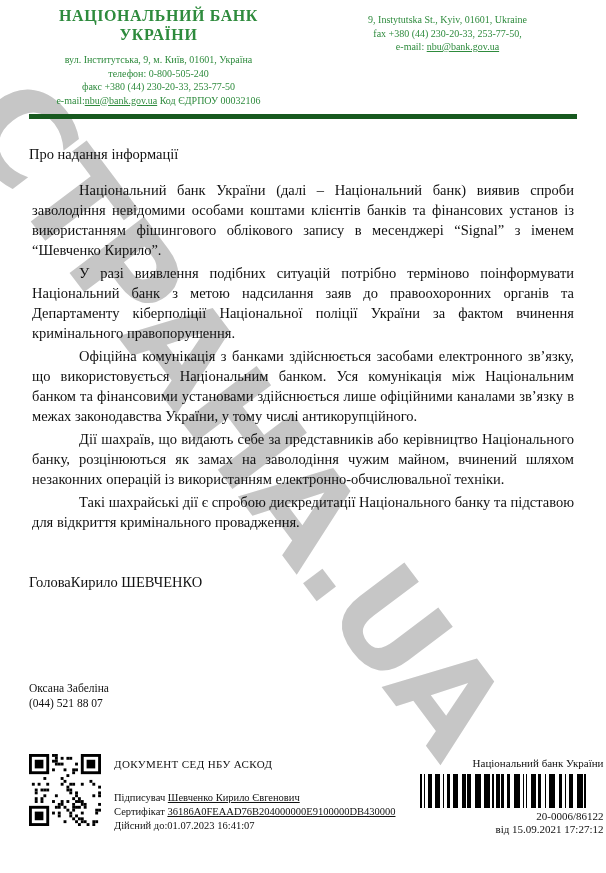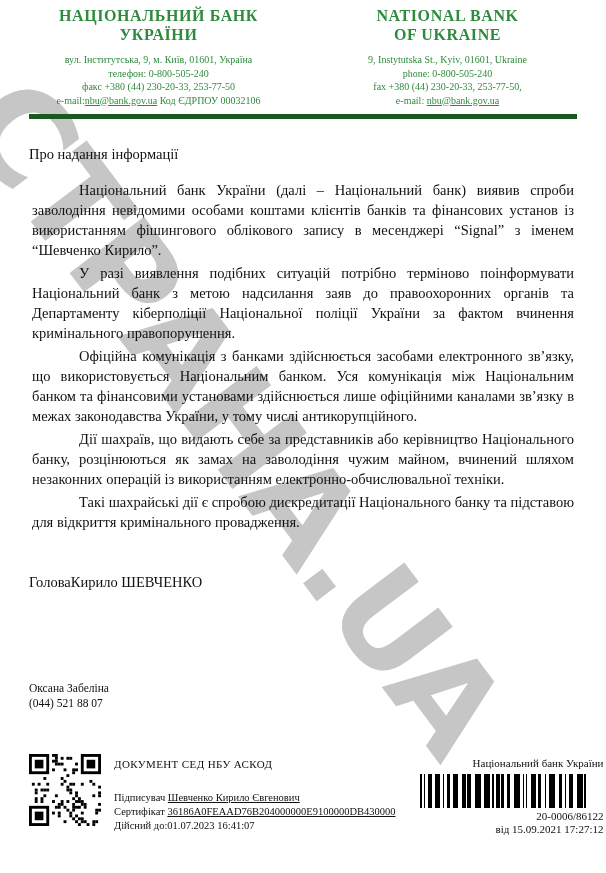--- a/index.html
+++ b/index.html
@@ -83,27 +83,22 @@
           <div>УКРАЇНИ</div>
         </div>
         <div class="lh-contacts">
           <div>вул. Інститутська, 9, м. Київ, 01601, Україна</div>
           <div>телефон: 0-800-505-240</div>
           <div>факс +380 (44) 230-20-33, 253-77-50</div>
           <div><span>e-mail:</span><a>nbu@bank.gov.ua</a>&nbsp;<span>Код ЄДРПОУ 00032106</span></div>
         </div>
       </div>
       <div class="lh-col">
-        <div class="lh-title">
-          <div>NATIONAL BANK</div>
-          <div>OF UKRAINE</div>
-        </div>
         <div class="lh-contacts">
           <div>9, Instytutska St., Kyiv, 01601, Ukraine</div>
-          <div>phone: 0-800-505-240</div>
           <div>fax +380 (44) 230-20-33, 253-77-50,</div>
           <div><span>e-mail:</span>&nbsp;<a>nbu@bank.gov.ua</a></div>
         </div>
       </div>
     </header>
 
     <div class="rule"></div>
 
 
     <div class="subject">Про надання інформації</div>

